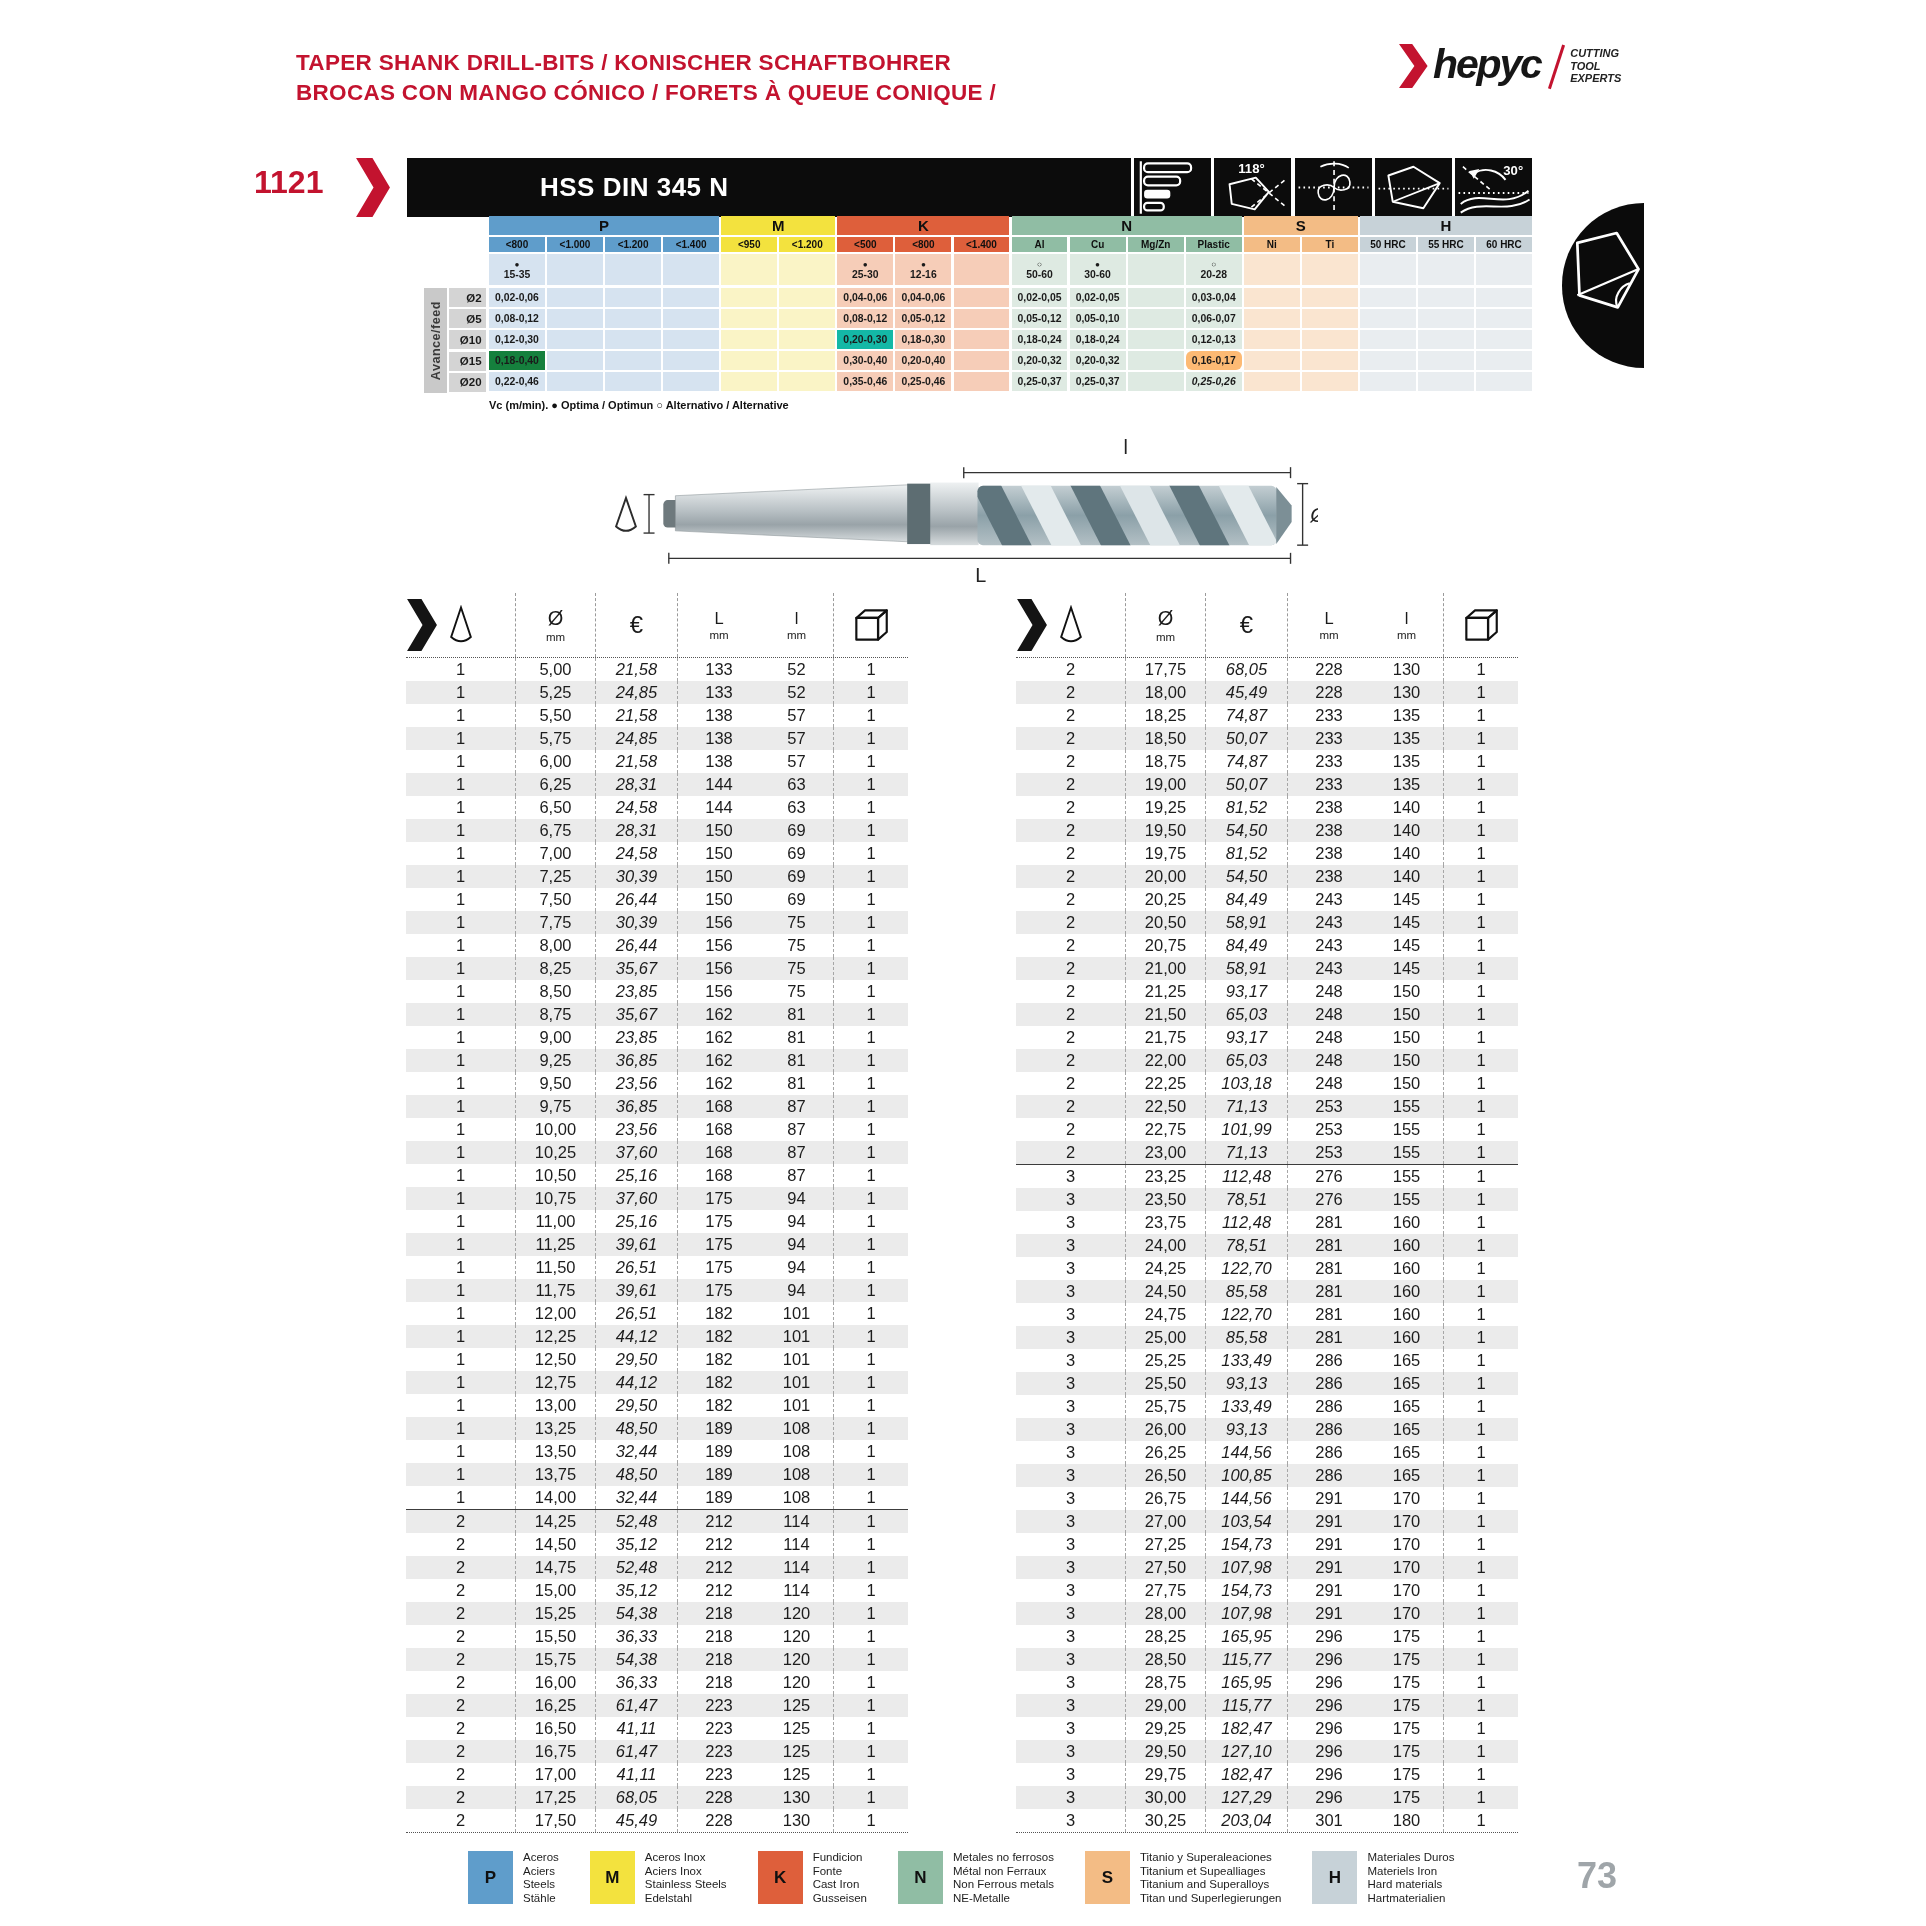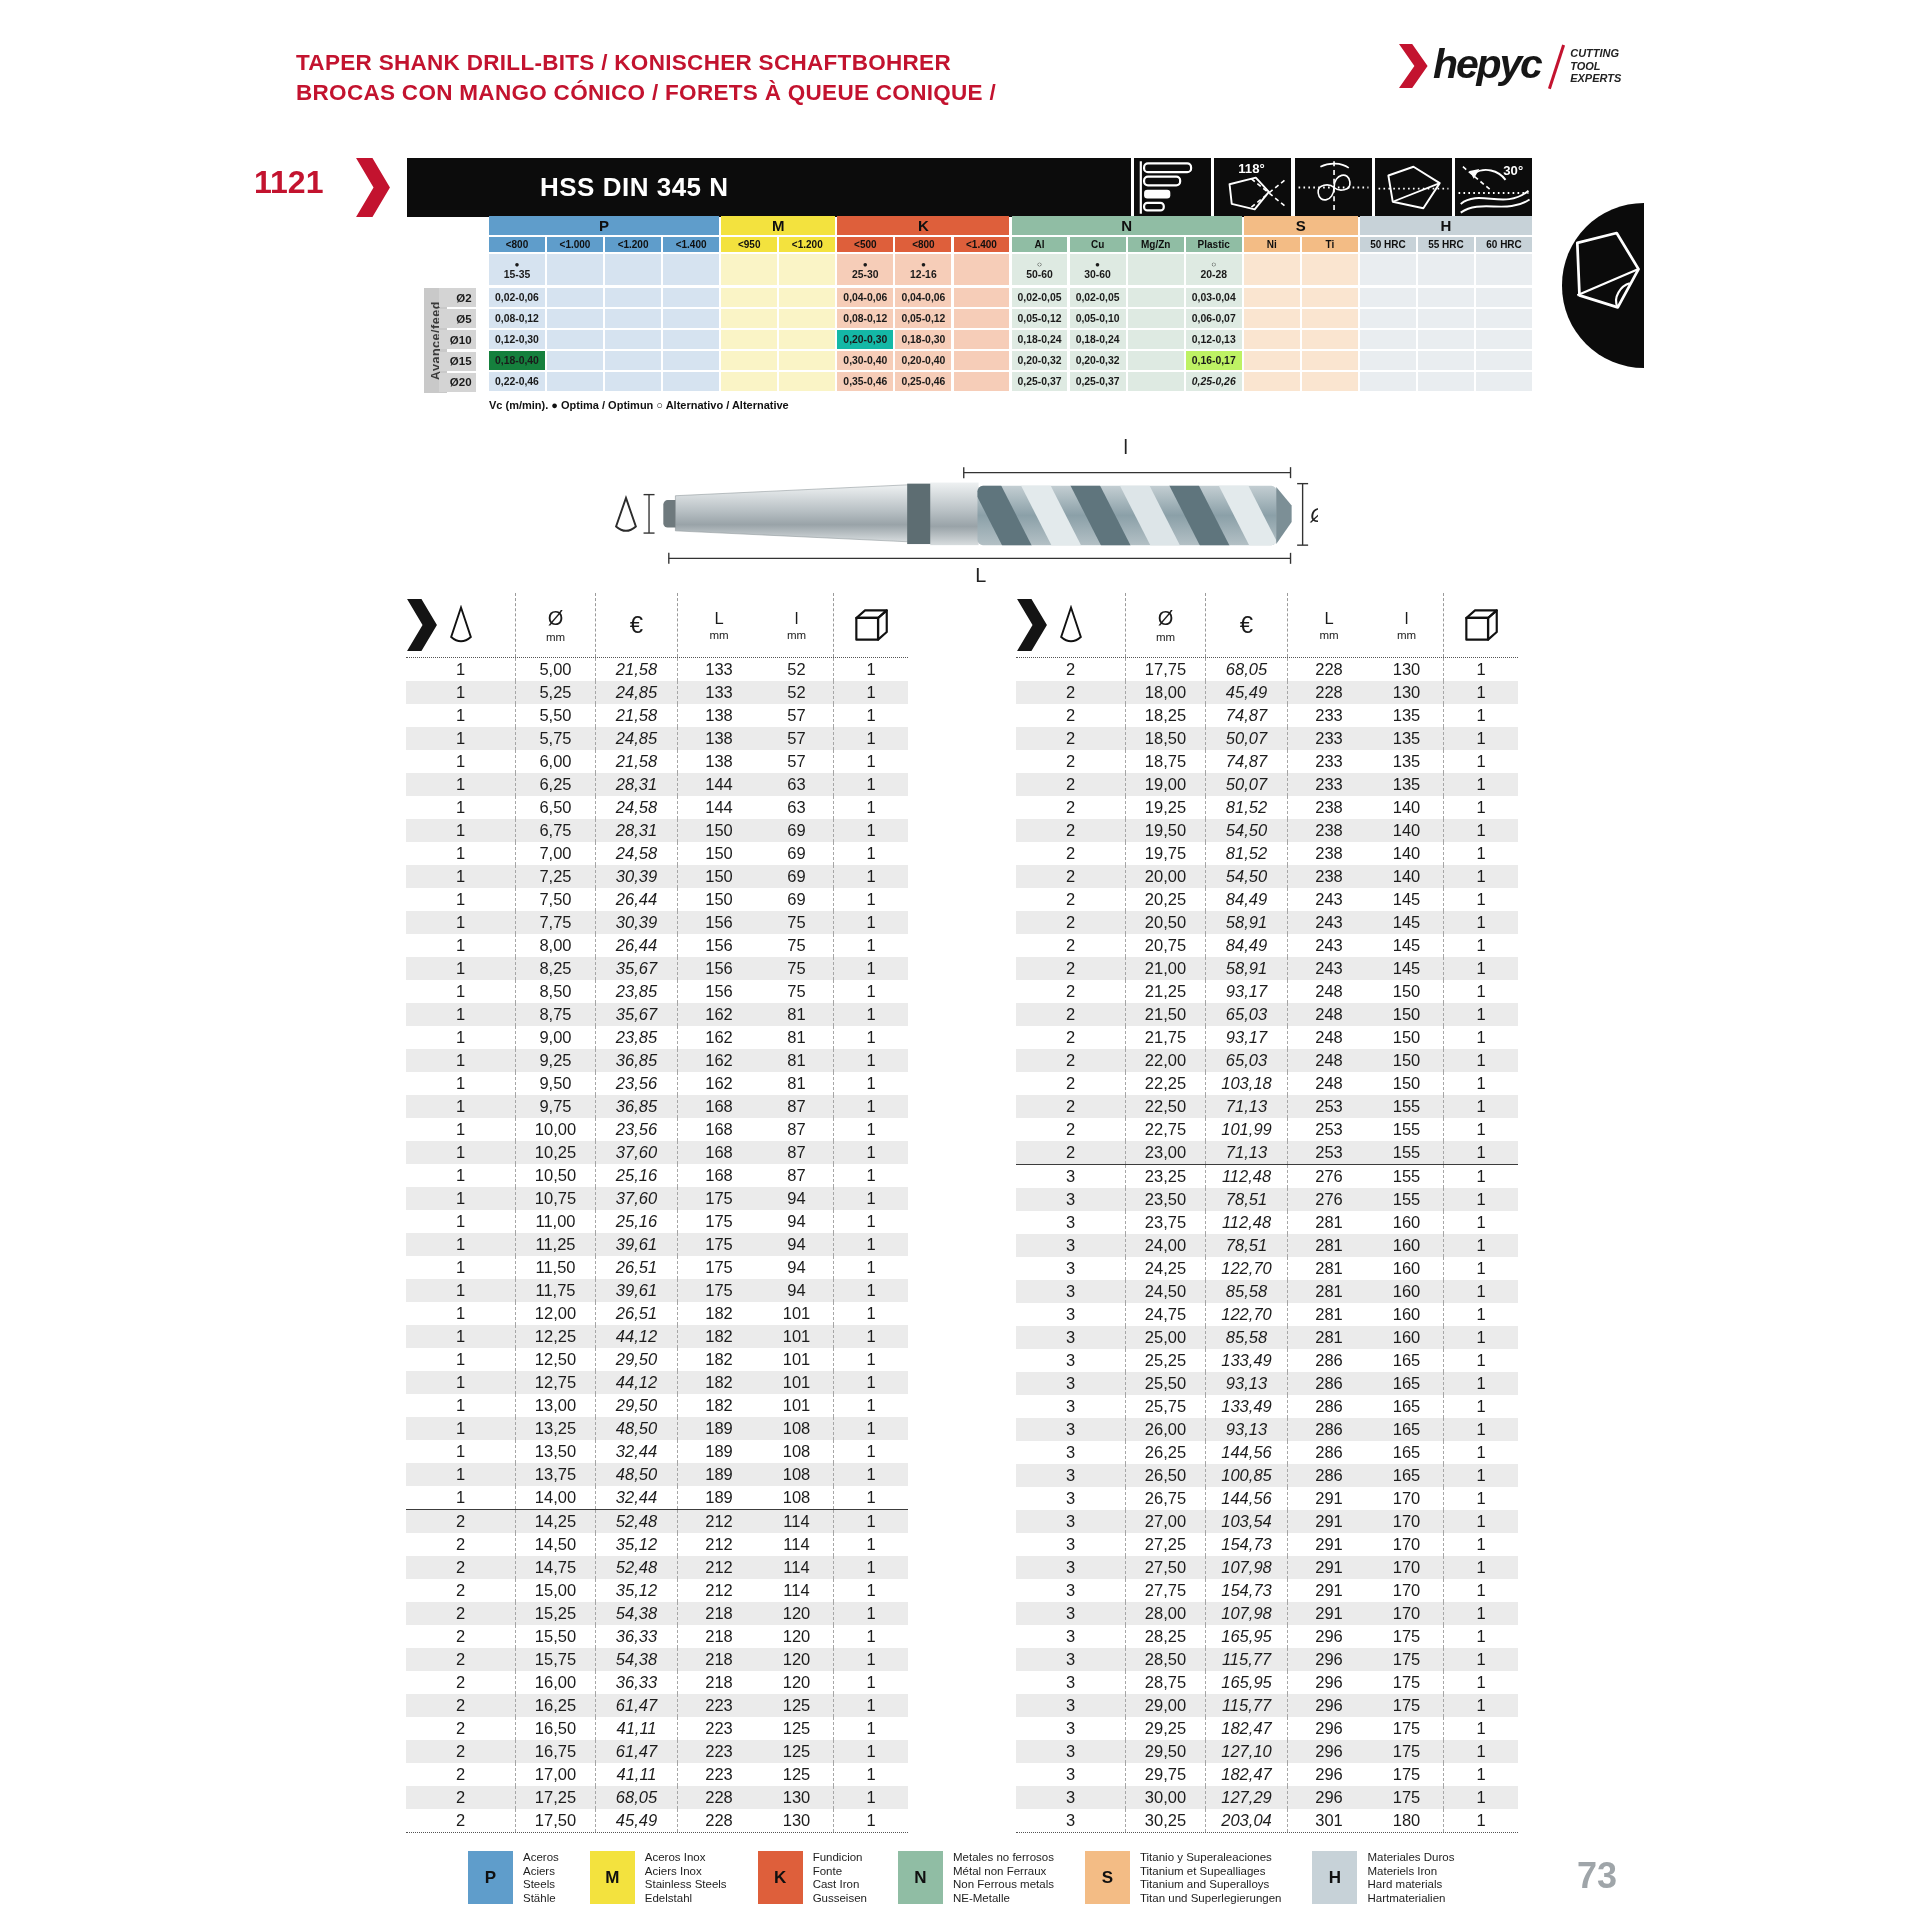--- a/index.html
+++ b/index.html
@@ -28,21 +28,21 @@
   
   #mat-grid{left:489px;top:216px;width:1043px;display:grid;grid-template-columns:repeat(18,1fr);gap:2.2px;}
   .band{height:18.7px;display:flex;align-items:center;justify-content:center;font-weight:bold;font-size:15px;color:#101010;}
   .sub{height:15.4px;display:flex;align-items:center;justify-content:center;font-weight:bold;font-size:10px;color:#101010;}
   .vc{height:31px;display:flex;flex-direction:column;align-items:center;justify-content:center;font-weight:bold;}
   .vc .sym{font-size:8.2px;line-height:9.3px;}
   .vc .val{font-size:10.4px;line-height:11.5px;}
   .fc{height:19px;display:flex;align-items:center;justify-content:center;font-size:10.4px;font-weight:bold;}
   #feed-side{left:424px;top:288px;width:23px;height:105px;background:#c9c9c9;display:flex;align-items:center;justify-content:center;}
   #feed-side span{writing-mode:vertical-rl;transform:rotate(180deg);font-weight:bold;font-size:12.6px;color:#3a3a3a;letter-spacing:0.5px;}
-  #feed-labels{left:439px;top:288px;width:37px;display:grid;grid-auto-rows:19px;gap:2.2px;}
+  #feed-labels{left:449px;top:288px;width:37px;display:grid;grid-auto-rows:19px;gap:2.2px;}
   .flab{background:#d4d4d4;display:flex;align-items:center;justify-content:flex-end;padding-right:4.4px;font-weight:bold;font-size:11.5px;box-sizing:border-box;}
   #mat-note{left:489px;top:399px;font-size:11px;font-weight:bold;color:#111;}
 
   
   #diagram{left:604px;top:433px;}
 
   
   .ptable{position:absolute;top:593px;width:502px;}
   #pt1{left:406px;} #pt2{left:1016px;}
   .phead{position:relative;height:64px;border-bottom:1.6px dotted #555;display:grid;grid-template-columns:110px 80px 82px 82px 74px 74px;}
@@ -270,21 +270,21 @@
     <div class="fc" style="background: rgb(214, 227, 240);"></div>
     <div class="fc" style="background: rgb(214, 227, 240);"></div>
     <div class="fc" style="background: rgb(250, 244, 198);"></div>
     <div class="fc" style="background: rgb(250, 244, 198);"></div>
     <div class="fc" style="background: rgb(246, 205, 184);">0,30-0,40</div>
     <div class="fc" style="background: rgb(246, 205, 184);">0,20-0,40</div>
     <div class="fc" style="background: rgb(246, 205, 184);"></div>
     <div class="fc" style="background: rgb(222, 234, 226);">0,20-0,32</div>
     <div class="fc" style="background: rgb(222, 234, 226);">0,20-0,32</div>
     <div class="fc" style="background: rgb(222, 234, 226);"></div>
-    <div class="fc" style="background: #bef264;">0,16-0,17</div>
+    <div class="fc" style="background: #fdba74; border-radius: 6px;">0,16-0,17</div>
     <div class="fc" style="background: rgb(250, 229, 208);"></div>
     <div class="fc" style="background: rgb(250, 229, 208);"></div>
     <div class="fc" style="background: rgb(233, 237, 240);"></div>
     <div class="fc" style="background: rgb(233, 237, 240);"></div>
     <div class="fc" style="background: rgb(233, 237, 240);"></div>
     <div class="fc" style="background: rgb(214, 227, 240);">0,22-0,46</div>
     <div class="fc" style="background: rgb(214, 227, 240);"></div>
     <div class="fc" style="background: rgb(214, 227, 240);"></div>
     <div class="fc" style="background: rgb(214, 227, 240);"></div>
     <div class="fc" style="background: rgb(250, 244, 198);"></div>

